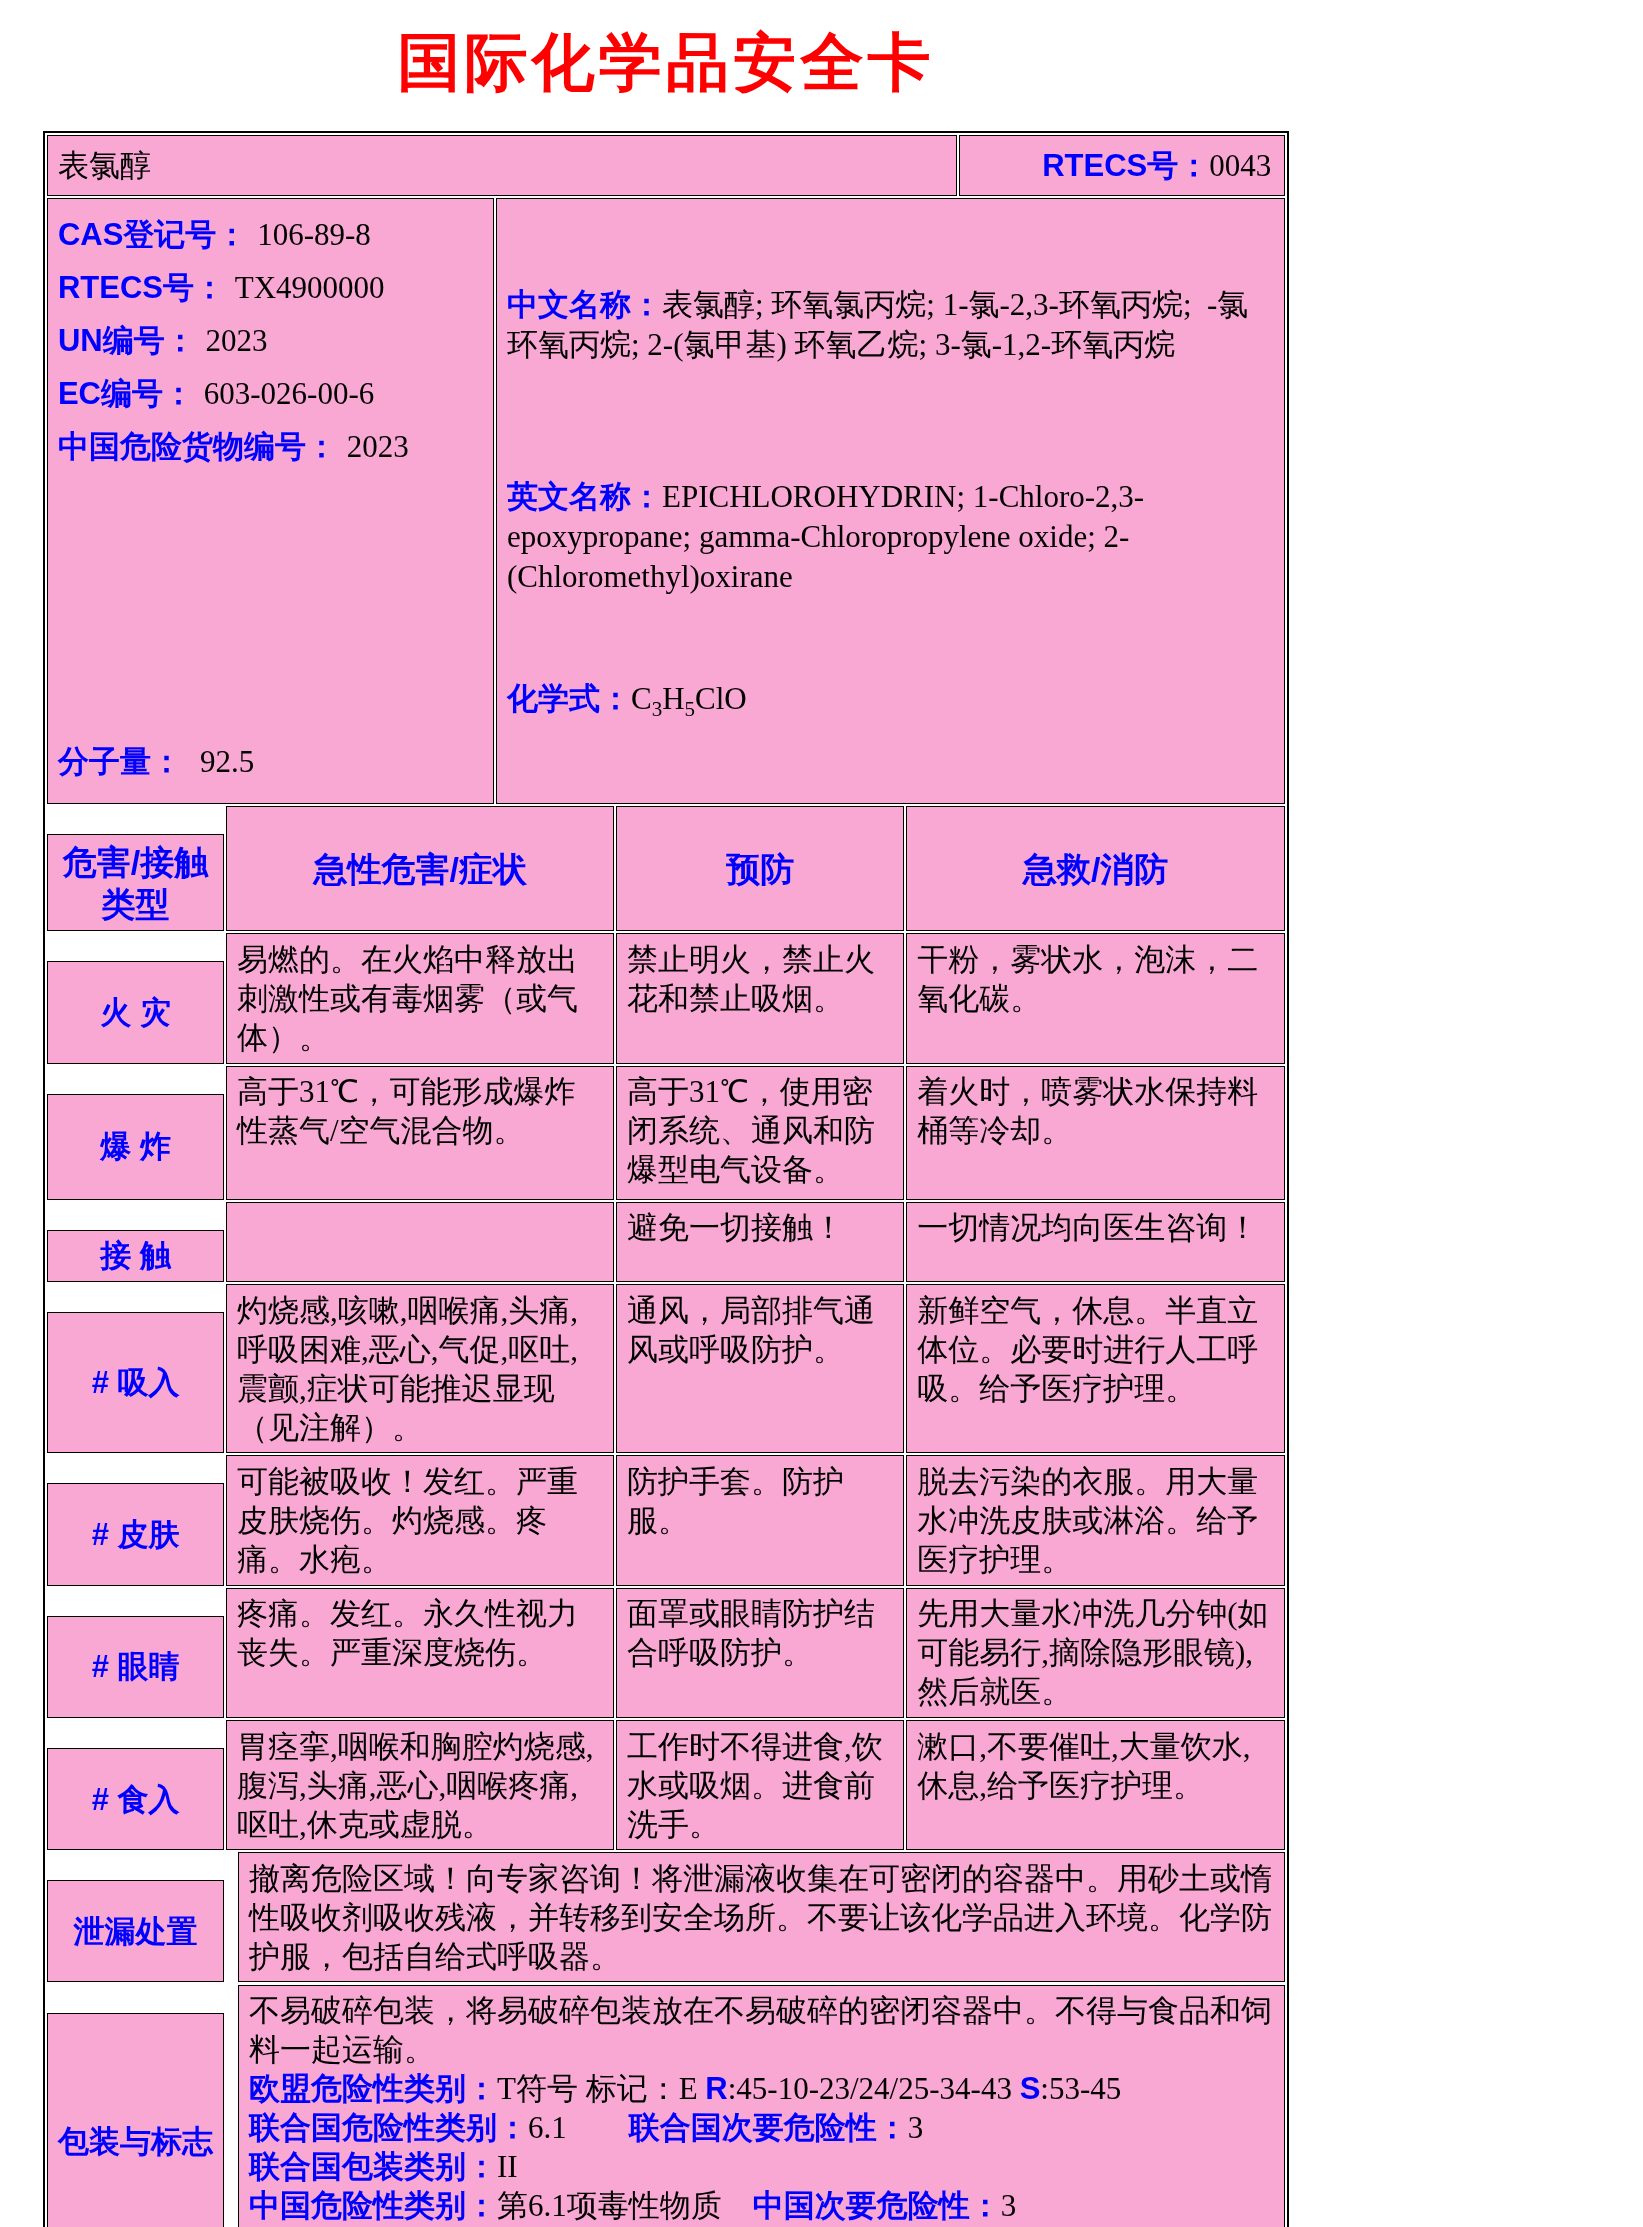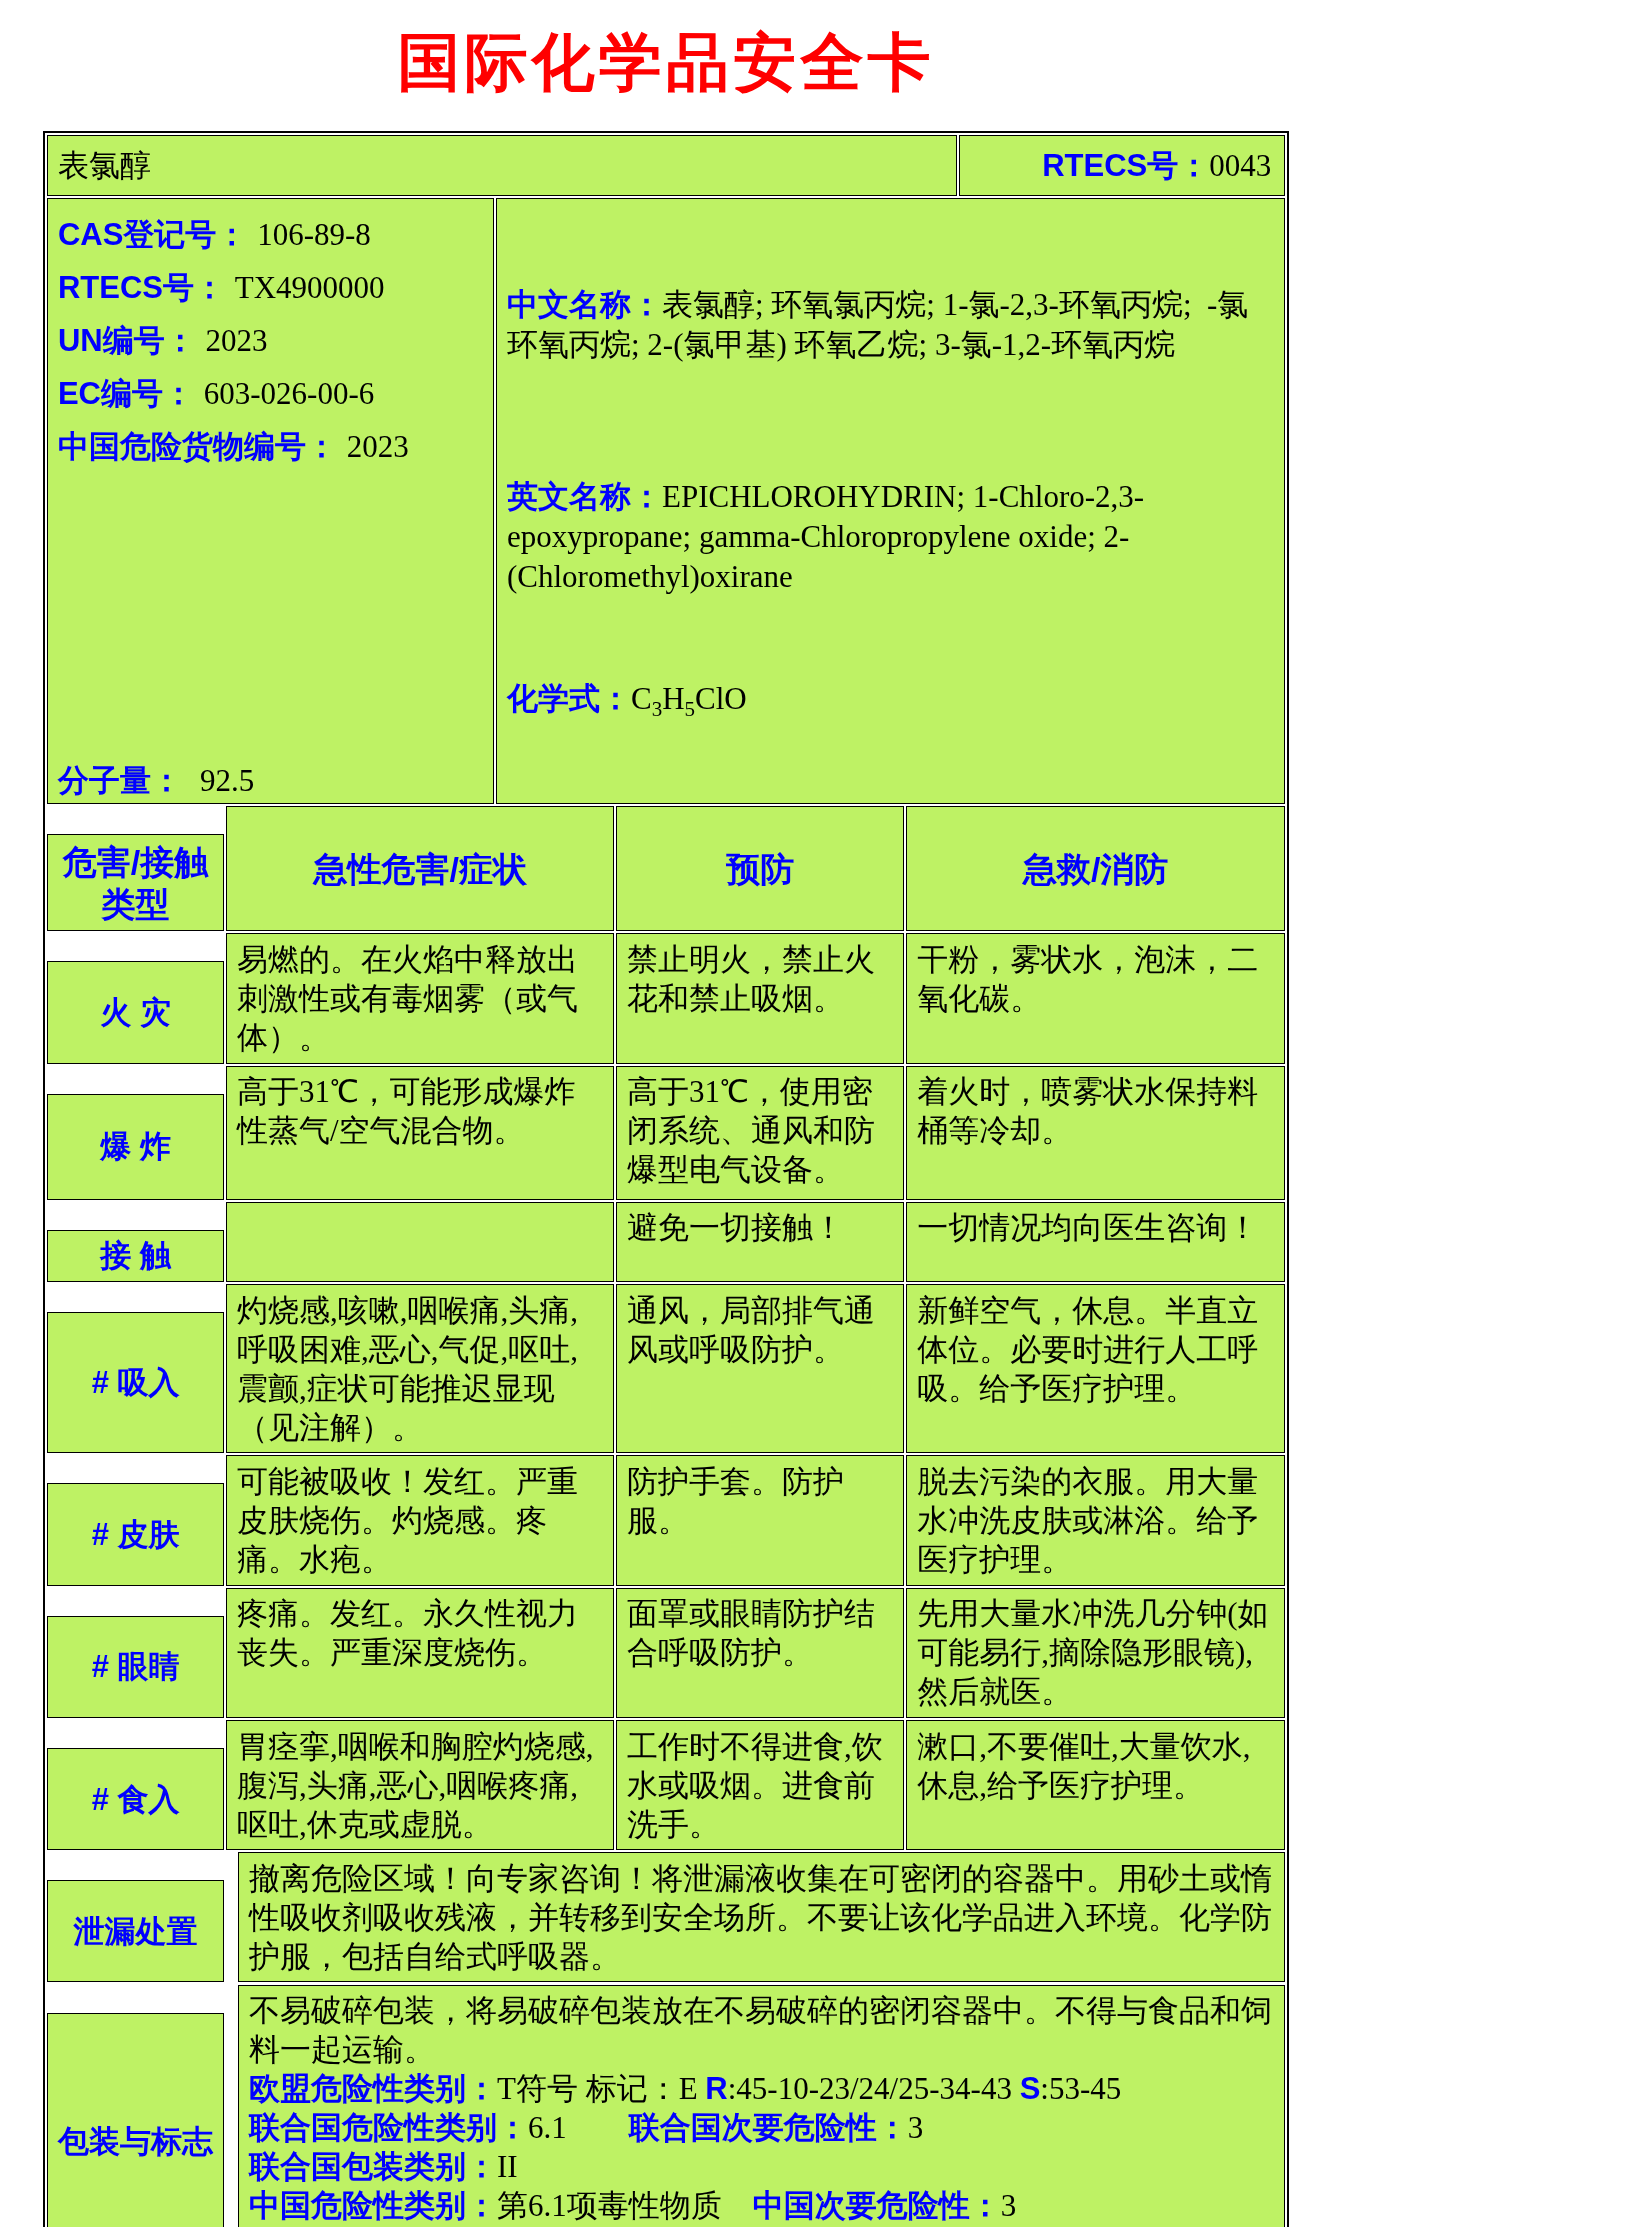--- a/index.html
+++ b/index.html
@@ -19,28 +19,28 @@
     font-size:63px;letter-spacing:4.2px;margin:19.5px 0 25px 0;
     font-family:"Liberation Serif",serif;
   }
   .card{
     width:1246px;margin:0 auto;background:#ffffff;
     border:2.8px solid #000;padding:2.1px;
     display:flex;flex-direction:column;gap:2.1px;
   }
   .trow{display:flex;gap:2.1px;}
   .cell{
-    border:1.4px solid #000;background:#bef264;
+    border:1.4px solid #000;background:#f9a8d4;
     padding:5.6px 9.8px;font-size:31px;line-height:39px;
     white-space:pre-wrap;
   }
   
   .c-name{flex:0 0 910px;}
   .c-icsc{flex:1 1 auto;display:flex;align-items:center;justify-content:flex-end;padding-right:12.6px;}
-  .c-ids{flex:0 0 447px;display:flex;flex-direction:column;padding-top:9.8px;padding-bottom:1px;}
+  .c-ids{flex:0 0 447px;display:flex;flex-direction:column;padding-top:9.8px;padding-bottom:20px;}
   .c-cn{flex:1 1 auto;}
   .c-label{flex:0 0 177px;margin-top:28px;}
   .c-sym{flex:0 0 388px;}
   .c-prev{flex:0 0 288px;}
   .c-resp{flex:1 1 auto;}
   .c-wide{flex:1 1 auto;margin-left:12px;}
   .v-center{display:flex;align-items:center;}
   .center-all{display:flex;align-items:center;justify-content:center;text-align:center;}
   .bl,.bl-cell{
     color:var(--blue);

